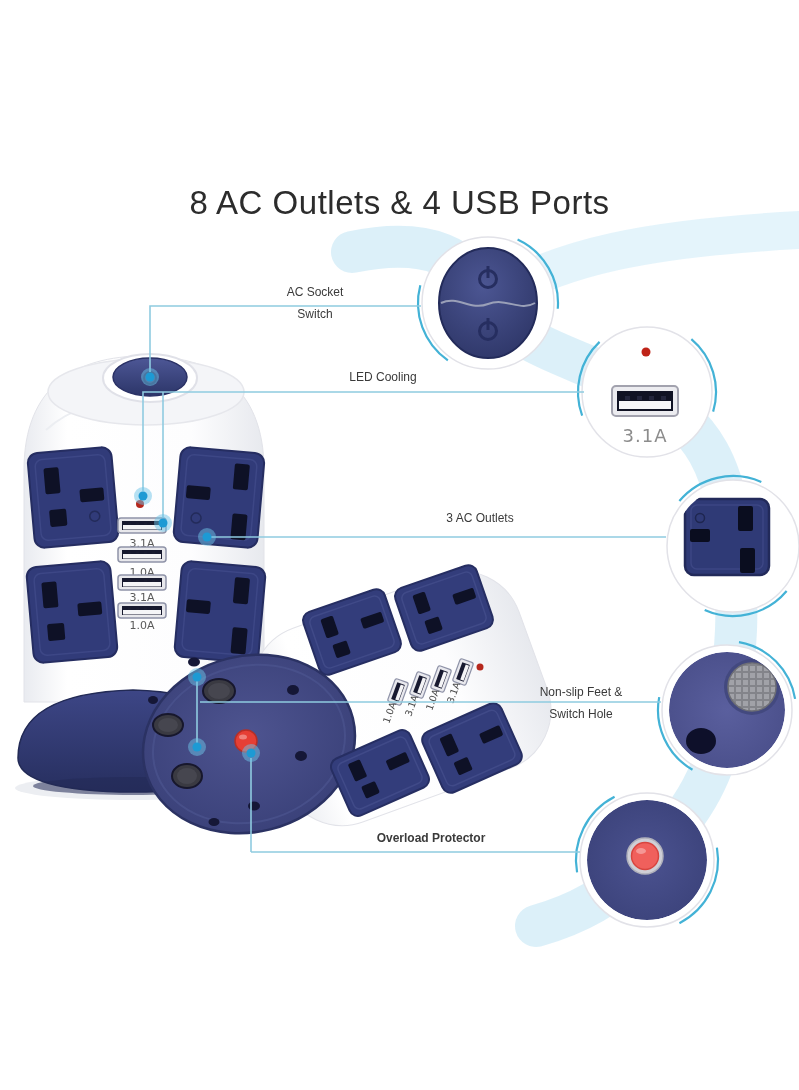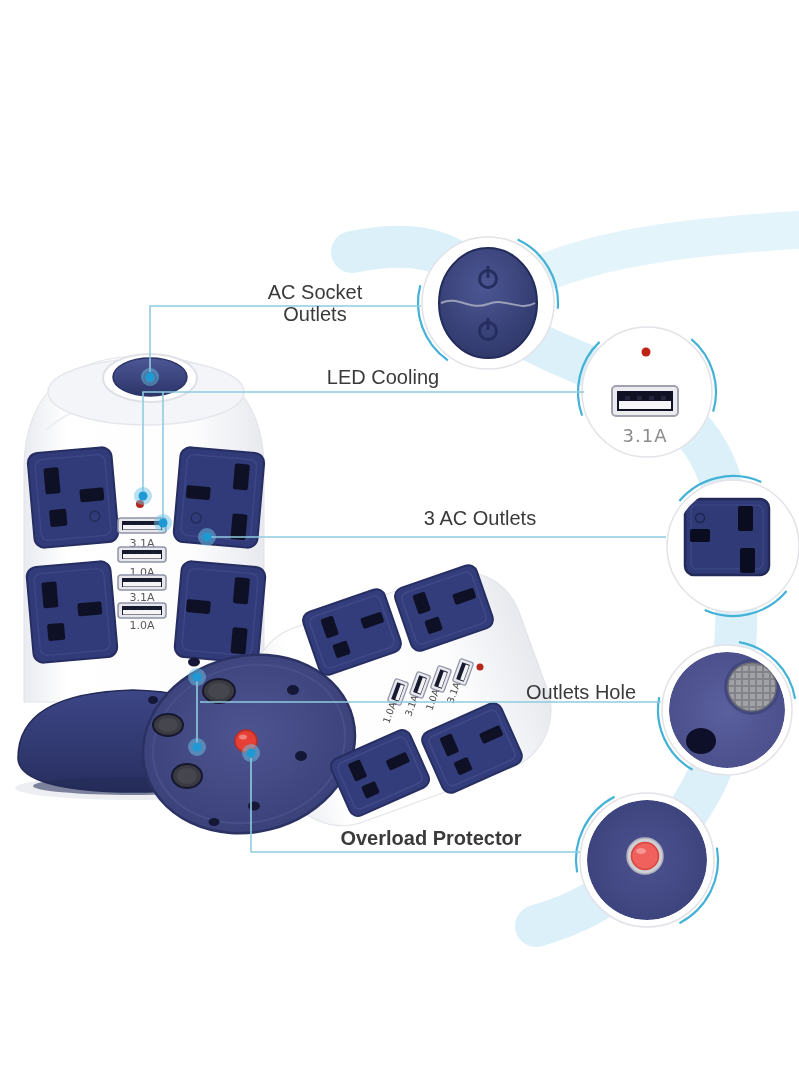--- a/index.html
+++ b/index.html
@@ -1,21 +1,21 @@
 <!DOCTYPE html>
 <html><head>
 <meta charset="utf-8">
 <style>
   html,body{margin:0;padding:0;background:#fff;}
   .stage{position:relative;width:799px;height:1090px;background:#ffffff;overflow:hidden;
          font-family:"Liberation Sans", sans-serif;}
   svg.scene{position:absolute;left:0;top:0;}
   .page-title{position:absolute;left:0;top:184px;width:799px;text-align:center;
               font-size:33px;color:#2c2c2c;letter-spacing:0.5px;font-weight:400;}
-  .callout-label{position:absolute;width:200px;text-align:center;font-size:20px;
+  .callout-label{position:absolute;width:200px;text-align:center;font-size:12px;
                  line-height:22px;color:#3a3a3a;}
   .lbl-switch{left:215px;top:281px;}
   .lbl-usb{left:283px;top:366px;}
   .lbl-outlets{left:380px;top:507px;width:200px;}
   .lbl-feet{left:481px;top:681px;}
   .lbl-overload{left:331px;top:827px;font-weight:bold;}
   svg text{font-family:"DejaVu Sans", sans-serif;}
   .amp{fill:#5a5a5a;font-size:11px;}
   .amp-side{fill:#4a4a4a;font-size:9.5px;}
   .amp-big{fill:#8c8c8c;font-size:18px;letter-spacing:1px;}
@@ -382,35 +382,37 @@
           <circle cx="197" cy="747" r="9" fill="#6ec3e8" opacity="0.5"></circle>
           <circle cx="197" cy="747" r="4.5" fill="#1d9ad4"></circle>
         </g>
     <g>
           <circle cx="251" cy="753" r="9" fill="#6ec3e8" opacity="0.5"></circle>
           <circle cx="251" cy="753" r="4.5" fill="#1d9ad4"></circle>
         </g>
   </g>
 </svg>
 
+<div class="page-title">8 AC Outlets &amp; 4 USB Ports</div>
 
 <div class="callout-label lbl-switch">
   <div>AC Socket</div>
-  <div>Outlets</div>
+  <div>Switch</div>
 </div>
 
 <div class="callout-label lbl-usb">
   <div>LED Cooling</div>
 </div>
 
 <div class="callout-label lbl-outlets">
   <div>3 AC Outlets</div>
 </div>
 
 <div class="callout-label lbl-feet">
-  <div>Outlets Hole</div>
+  <div>Non-slip Feet &amp;</div>
+  <div>Switch Hole</div>
 </div>
 
 <div class="callout-label lbl-overload">
   <div>Overload Protector</div>
 </div>
 
 </div>
 
 </body></html>

